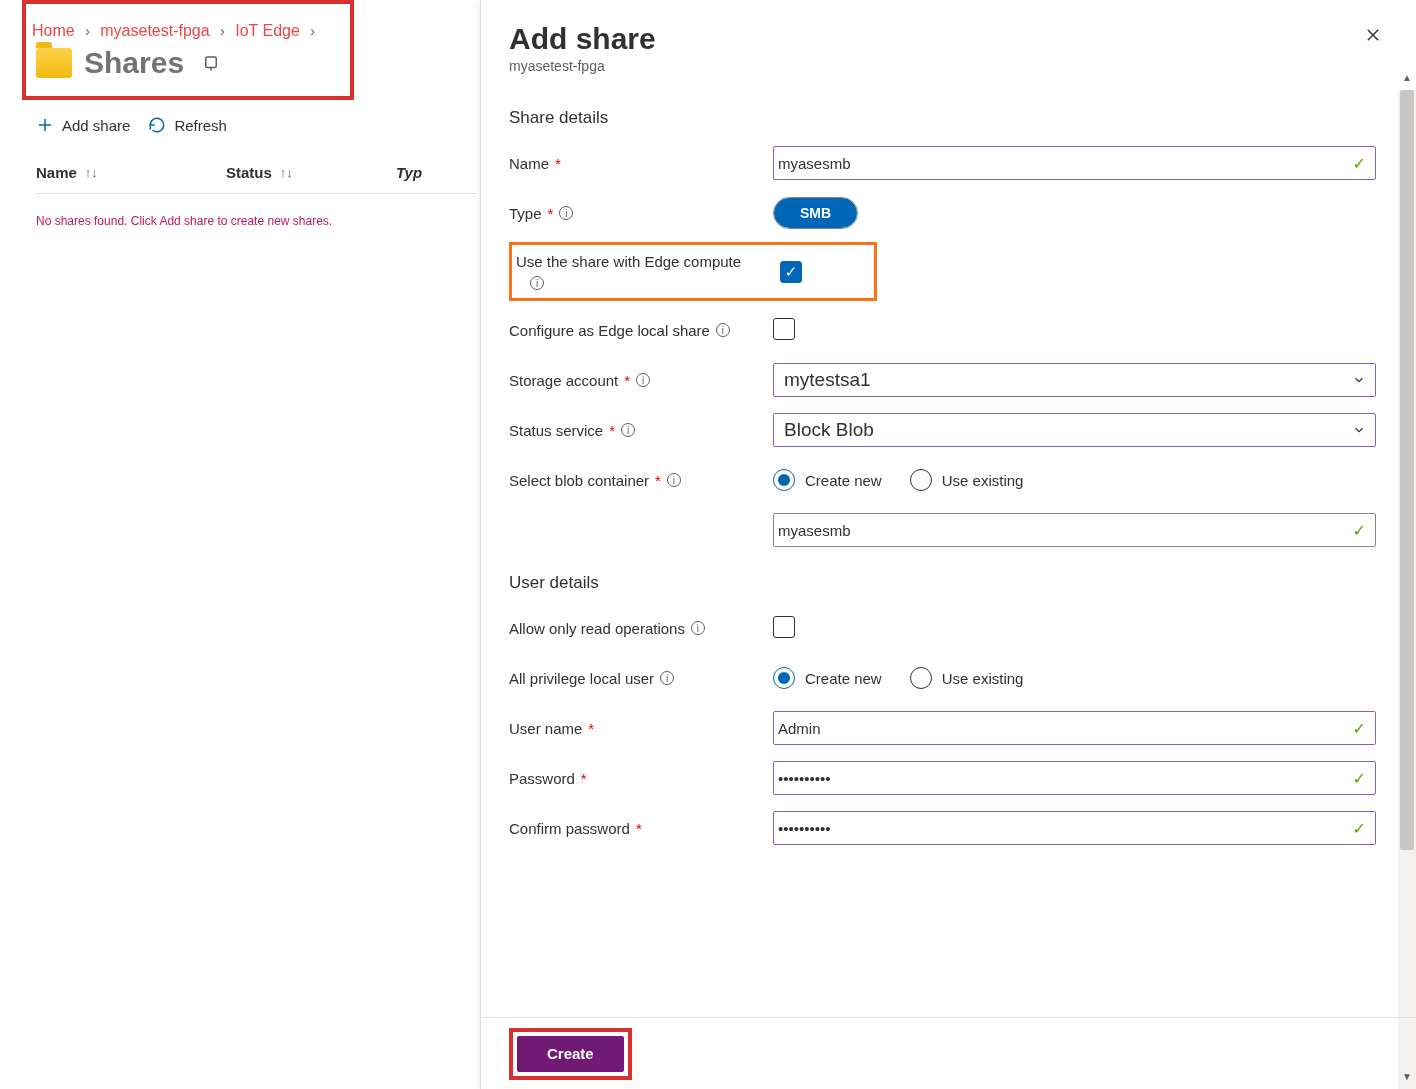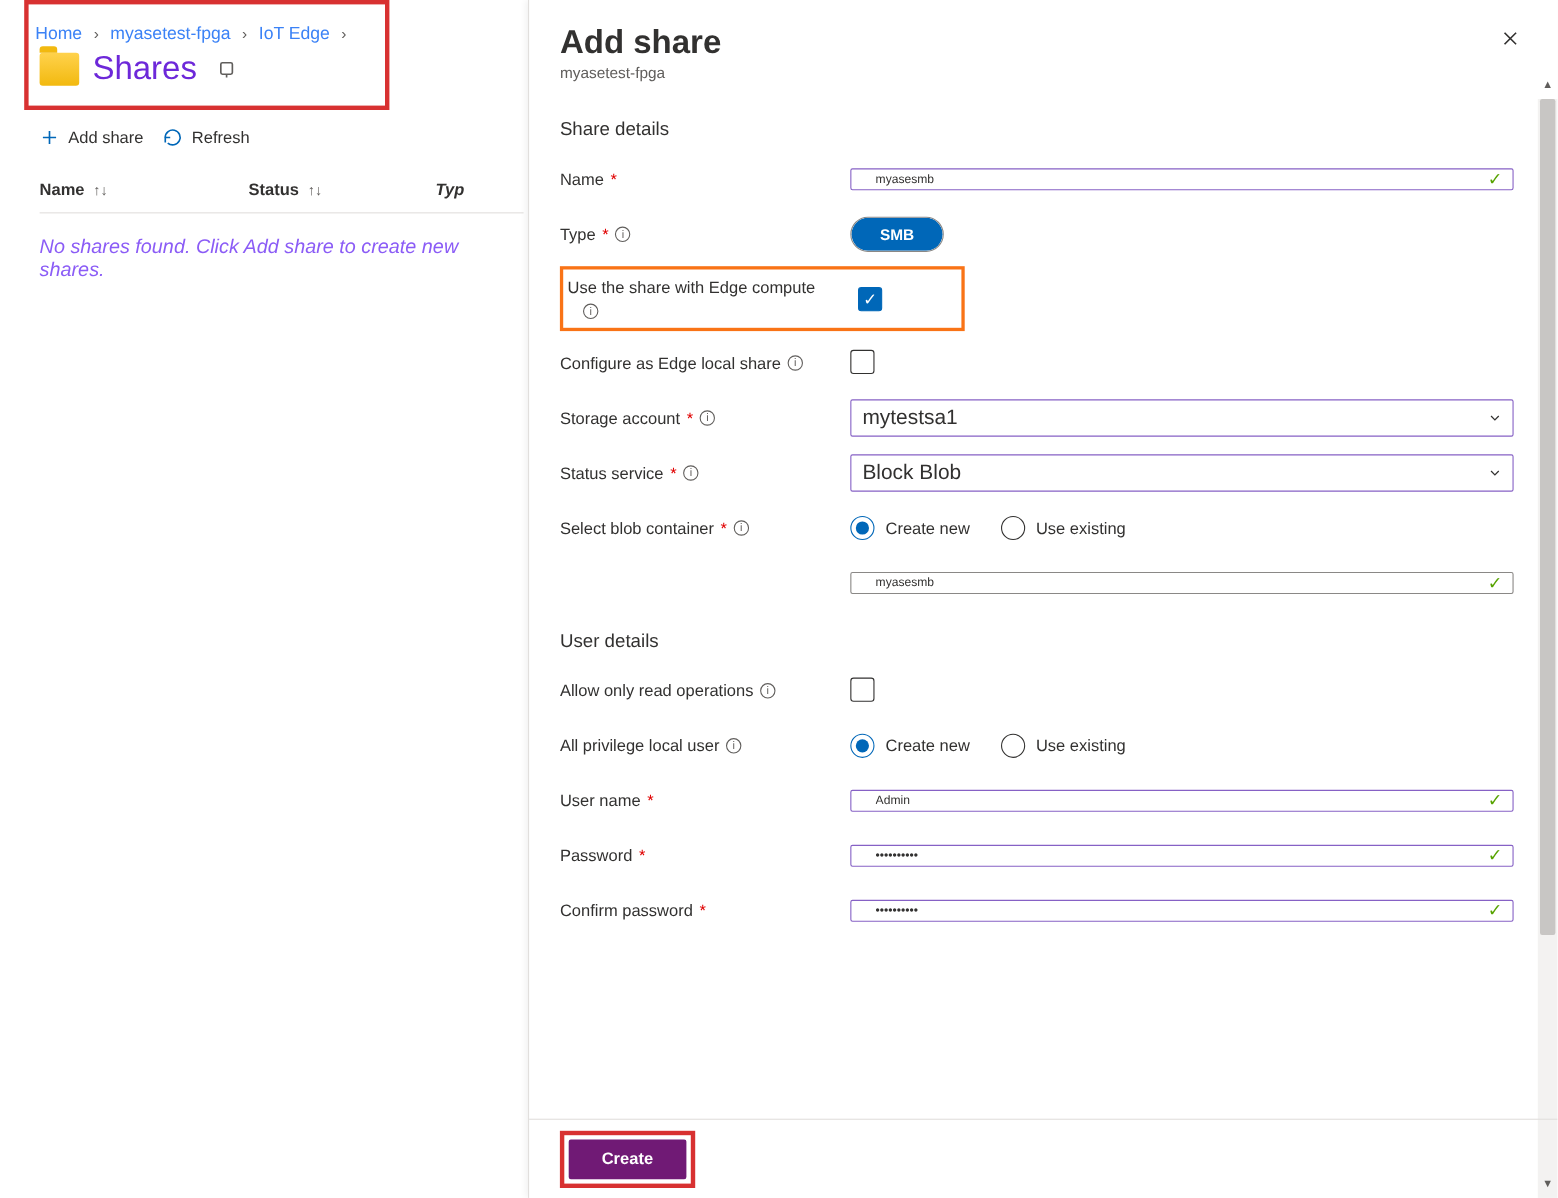--- a/index.html
+++ b/index.html
@@ -6,61 +6,61 @@
   html, body { margin:0; padding:0; font-family: "Segoe UI", Arial, sans-serif; font-size:14px; color:#323130; background:#fff; }
   body { width:1416px; height:1089px; position:relative; overflow:hidden; }
 
   
   .left-pane { position:absolute; left:0; top:0; width:480px; height:100%; padding:0; }
 
   .highlight-box { border:4px solid #d83131; }
 
   .breadcrumb-wrap { margin:0 0 0 22px; padding:18px 10px 6px 6px; width:332px; }
   .breadcrumb { font-size:16px; }
-  .breadcrumb a { color:#3b82f6; text-decoration:none; }
+  .breadcrumb a { color:#ef4444; text-decoration:none; }
   .breadcrumb .sep { color:#605e5c; margin:0 6px; font-size:14px; }
 
   .title-row { display:flex; align-items:center; padding:6px 0 10px 4px; }
   .folder-icon { width:36px; height:30px; background:linear-gradient(#ffd24c,#f2b90f); border-radius:3px 3px 3px 3px; position:relative; margin-right:12px; }
   .folder-icon::before{ content:""; position:absolute; top:-6px; left:0; width:16px; height:6px; background:#f2b90f; border-radius:3px 3px 0 0;}
-  .title-text { font-size:30px; font-weight:400; color:#6d28d9; }
+  .title-text { font-size:30px; font-weight:700; color:#737373; }
   .pin-icon { margin-left:18px; color:#605e5c; }
 
   .toolbar { display:flex; align-items:center; margin:16px 0 0 36px; gap:18px; }
   .tool-btn { display:flex; align-items:center; gap:8px; color:#323130; font-size:15px; cursor:pointer; }
   .tool-icon { color:#0067b8; width:18px; height:18px; }
 
   .table-head { display:flex; align-items:center; margin:30px 0 0 36px; padding-bottom:12px; border-bottom:1px solid #e1dfdd; width:440px; font-size:15px; font-weight:600;}
   .th { display:flex; align-items:center; gap:8px; }
   .th-name { width:190px; }
   .th-status { width:170px; }
   .th-typ { width:60px;font-style:italic; }
   .sort-icon { color:#605e5c; font-size:13px;}
 
-  .empty-msg { margin:20px 0 0 36px; font-size:18px; color:#8b5cf6;font-style:italic; }
+  .empty-msg { margin:20px 0 0 36px; font-size:12px; color:#be185d; }
 
   
   .blade { position:absolute; left:480px; top:0; right:0; bottom:0; background:#fff; border-left:1px solid #e1dfdd; box-shadow:-2px 0 6px rgba(0,0,0,0.06); }
   .blade-header { padding:22px 28px 0 28px; position:relative; }
   .blade-title { font-size:30px; font-weight:600; color:#323130; }
   .blade-sub { font-size:14px; color:#605e5c; margin-top:2px; }
   .close-btn { position:absolute; right:34px; top:26px; cursor:pointer; }
   .close-btn svg{ width:18px; height:18px; color:#323130;}
 
   .blade-body-wrap { position:absolute; top:90px; left:0; right:14px; bottom:70px; overflow:hidden; padding:0 26px 0 28px;}
   .section-title { font-size:17px; color:#323130; margin:18px 0 10px 0; }
 
   .form-row { display:flex; align-items:center; min-height:50px; }
   .form-label { width:264px; font-size:15px; color:#323130; display:flex; align-items:center; gap:6px;}
   .req { color:#e00000; }
   .info-icon { width:14px; height:14px; border:1px solid #605e5c; border-radius:50%; font-size:10px; text-align:center; line-height:13px; color:#605e5c; display:inline-block; }
   .form-ctrl { flex:1; }
 
   .text-input { position:relative; }
-  .text-input input { width:100%; height:20px; border:1px solid #8661c5; border-radius:2px; padding:0 34px 0 22px; font-size:11px; color:#323130; outline:none;}
+  .text-input input { width:100%; height:34px; border:1px solid #8661c5; border-radius:2px; padding:0 34px 0 4px; font-size:15px; color:#323130; outline:none;}
   .text-input.gray input{ border:1px solid #8a8886; }
   .valid-check { position:absolute; right:10px; top:50%; transform:translateY(-50%); color:#57a300; font-size:16px;}
 
   .pill-group { display:inline-flex; border:1px solid #8a8886; border-radius:28px; height:32px; overflow:hidden;flex-direction:column; }
   .pill { padding:0 26px; line-height:30px; font-size:14px; cursor:pointer; background:#fff; color:#323130;}
   .pill.active { background:#0067b8; color:#fff; font-weight:600; border-radius:28px;}
 
   .chk { width:22px; height:22px; border:1px solid #323130; border-radius:3px; display:inline-flex; align-items:center; justify-content:center;}
   .chk.checked { background:#0067b8; border-color:#0067b8; color:#fff; font-size:15px;}
 

